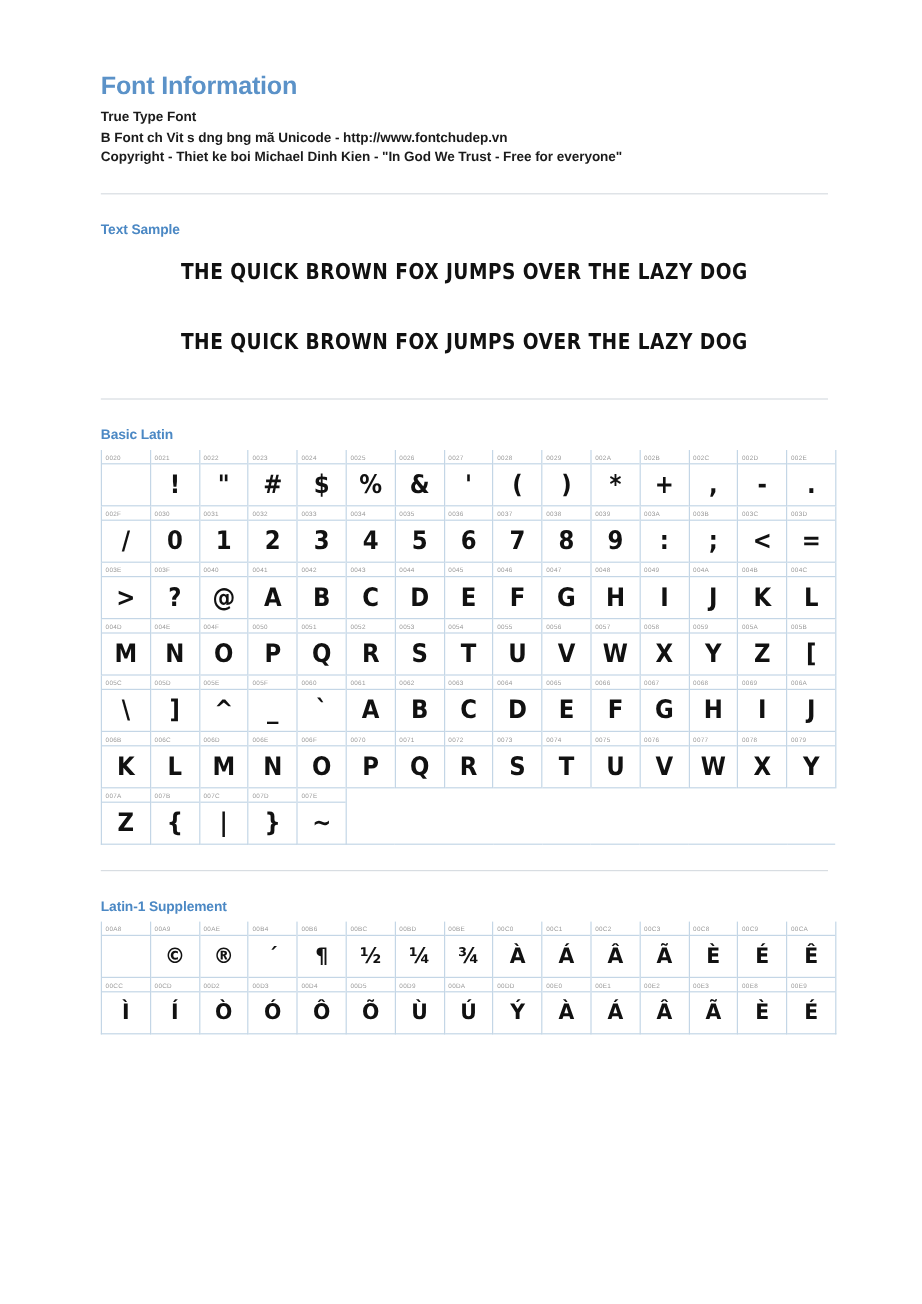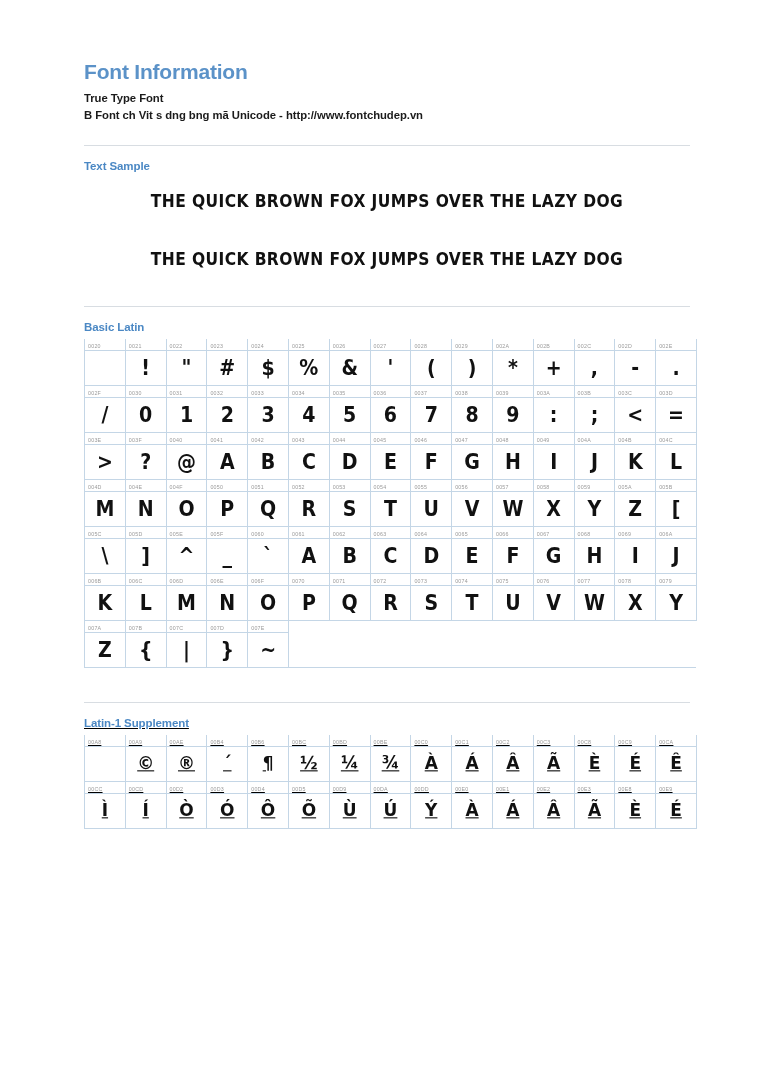--- a/index.html
+++ b/index.html
@@ -33,21 +33,21 @@
     font-weight: bold;
     color: #1b1b1b;
     line-height: 16.4px;
     letter-spacing: -0.05px;
     white-space: nowrap;
   }
 
   
   .section {
     border-top: 1px solid #d8dde2;
-    padding-top: 14px;
+    padding-top: 24px;
     margin-top: 4px;
   }
   .section-title {
     color: #4b88c4;
     font-size: 11.5px;
     font-weight: bold;
     letter-spacing: -0.1px;
     margin: 0 0 4px 0;
   }
 
@@ -113,33 +113,34 @@
     font-weight: bold;
     font-size: 19px;
     color: #111;
     line-height: 1;
     overflow: hidden;
   }
   .glyph span { transform: scaleY(1.12); display: inline-block; }
   .latin1 .glyph { font-size: 17px; }
   .latin1 .glyph span { transform: scaleY(1.05); }
 
-  .latin1-wrap { margin-top: 16px; text-decoration: underline; }
+  .latin1-wrap { margin-top: 3px; }
   .spacer-sm { height: 18px; }
 </style>
 </head>
 <body>
 
 <div class="page">
 
   <div>
     <h1 class="doc-title">Font Information</h1>
     <div class="info-lines">
       <div class="info-line">True Type Font</div>
       <div class="info-line">B Font ch Vit s dng bng mã Unicode - http://www.fontchudep.vn</div>
+      <div class="info-line">Copyright - Thiet ke boi Michael Dinh Kien - "In God We Trust - Free for everyone"</div>
     </div>
   </div>
 
   <div class="section">
     <div class="section-title">Text Sample</div>
     <div class="samples">
       <div class="sample-line s1">THE QUICK BROWN FOX JUMPS OVER THE LAZY DOG</div>
       <div class="sample-line s2">THE QUICK BROWN FOX JUMPS OVER THE LAZY DOG</div>
     </div>
   </div>

